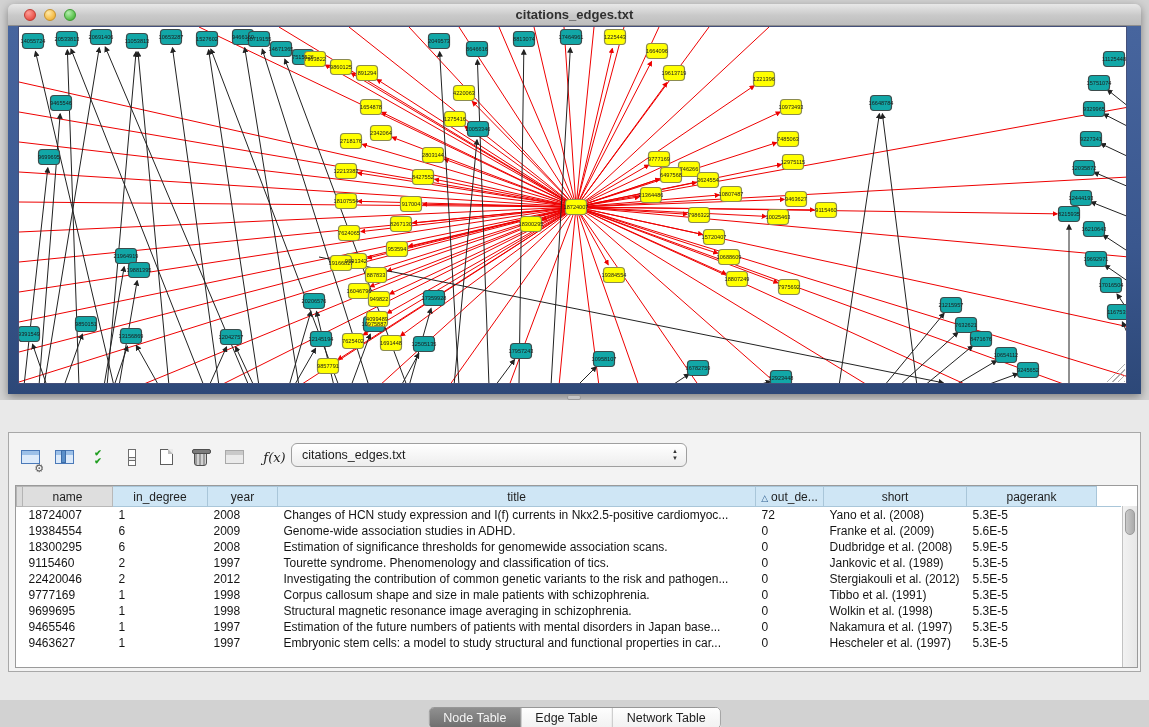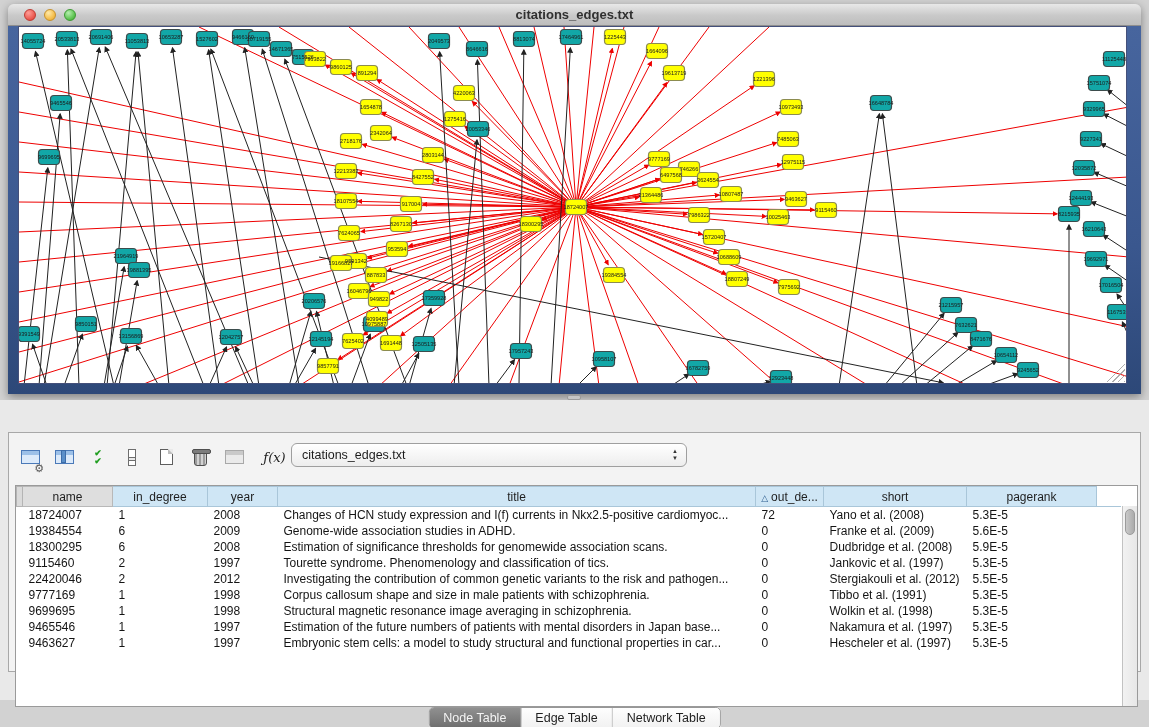--- a/index.html
+++ b/index.html
@@ -76,21 +76,21 @@
   .ic-fx { font-family:"DejaVu Serif", serif; font-style:italic; font-size:13px; color:#1a1a1a;margin-left:13px; }
 
   #tbl-selector { position:absolute; left:282px; top:10px; width:396px; height:24px;
     border:1px solid #9f9f9f; border-radius:6px; background:linear-gradient(#ffffff,#ededed);
     font-size:12.5px; color:#1c1c1c; line-height:22px; padding-left:10px;
     box-shadow:inset 0 1px 0 #fff; }
   #tbl-selector .updn { position:absolute; right:8px; top:4px; display:flex; flex-direction:column;
     font-size:6px; line-height:7px; color:#333; letter-spacing:0; }
 
   
-  #grid-wrap { left:6px; top:52px; width:1123px; height:222px; background:#ffffff;
+  #grid-wrap { left:6px; top:52px; width:1123px; height:183px; background:#ffffff;
     border:1px solid #9a9a9a; overflow:hidden; }
   table#grid { border-collapse:collapse; table-layout:fixed; width:1104px; }
   #grid th { height:20px; font-size:12px; font-weight:normal; color:#1e1e1e;
     background:#cfe6f5; border:1px solid #a9c6d9; text-align:center; overflow:hidden; white-space:nowrap;}
   #grid th.gutter { background:#dadada; border-color:#b4b4b4; }
   #grid th.namecol { background:#dedede; border-color:#b8b8b8; }
   #grid th.spacer { background:#ffffff; border-color:#ffffff; border-bottom:1px solid #a9c6d9;}
   #grid td { height:16px; font-size:12px; color:#141414; white-space:nowrap; overflow:hidden;
     padding:0 3px 0 6px; }
   .sort-tri { color:#2c5d8f; font-size:9px; margin-right:3px; }
@@ -592,21 +592,21 @@
               <td>5.9E-5</td>
               <td></td>
             </tr>
             <tr>
               <td></td>
               <td>9115460</td>
               <td>2</td>
               <td>1997</td>
               <td>Tourette syndrome. Phenomenology and classification of tics.</td>
               <td>0</td>
-              <td>Jankovic et al. (1997)</td>
+              <td>Jankovic et al. (1989)</td>
               <td>5.3E-5</td>
               <td></td>
             </tr>
             <tr>
               <td></td>
               <td>22420046</td>
               <td>2</td>
               <td>2012</td>
               <td>Investigating the contribution of common genetic variants to the risk and pathogen...</td>
               <td>0</td>

